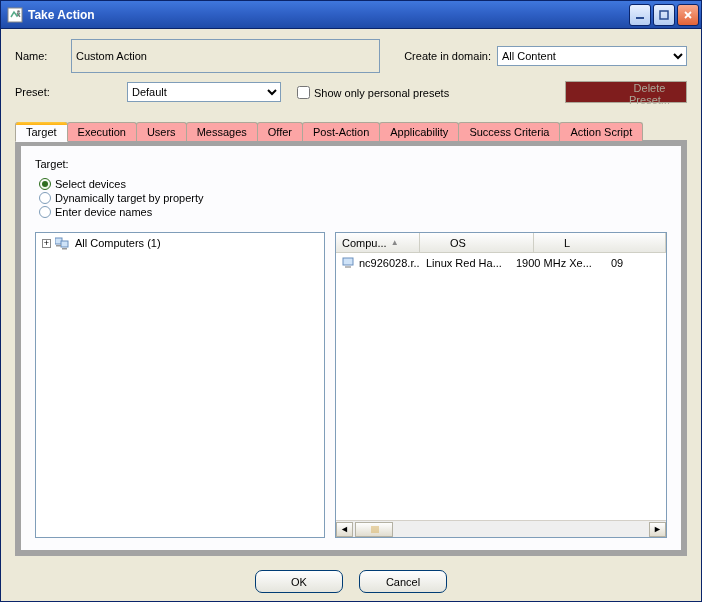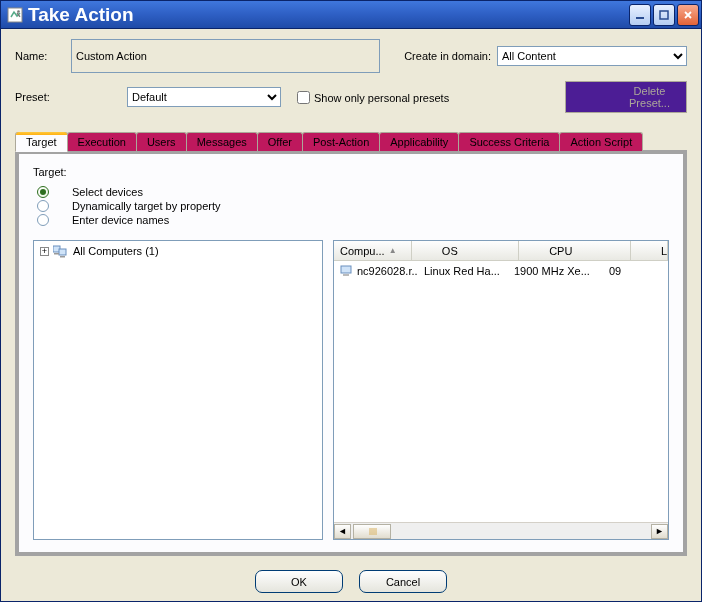--- a/index.html
+++ b/index.html
@@ -23,21 +23,21 @@
   height: 28px;
   background: linear-gradient(to bottom, #3f77dd 0%, #2e5fc4 50%, #1f4ba8 100%);
   border-bottom: 1px solid #0a246a;
   display: flex;
   align-items: center;
   padding: 0 2px 0 6px;
   color: #fff;
 }
 .titlebar .title-text {
   flex: 1;
-  font-size: 19px;
+  font-size: 12px;
   font-weight: bold;
   display: flex;
   align-items: center;
   gap: 5px;
 }
 .titlebar .icon-app {
   width: 16px; height: 16px;
 }
 .winbtns { display: flex; gap: 2px; }
 .winbtn {
@@ -79,39 +79,39 @@
   width: 154px;
   height: 20px;
   border: 1px solid #7f9db9;
   background: #fff;
   font: inherit;
   margin-left: 56px;
 }
 .checkbox-wrap { display: flex; align-items: flex-end; gap: 4px; margin-left: 10px; }
 .delete-btn {
   width: 122px;
-  height: 32px;
+  height: 22px;
   border: 1px solid #aca899;
-  background: #4c1d95;
+  background: #7f1d1d;
   color: #aca899;
   font: inherit;
   margin-left: auto;
   padding-left: 47px;
 }
 .tabbar {
   display: flex;
   margin-top: 10px;
   position: relative;
   top: 1px;
 }
 .tab {
   padding: 3px 10px 3px 10px;
   border: 1px solid #aca899;
   border-bottom: none;
-  background: #be185d;
+  background: #fca5a5;
   margin-right: 0px;
   border-top-left-radius: 3px;
   border-top-right-radius: 3px;
   cursor: pointer;
   position: relative;
 }
 .tab.active {
   background: #fcfcfe;
   border-bottom: 1px solid #fcfcfe;
   margin-bottom: -1px;
@@ -125,29 +125,29 @@
   background: linear-gradient(to bottom, #ffc83c, #ffb113);
   border-top-left-radius: 3px;
   border-top-right-radius: 3px;
 }
 .tab:not(.active) {
   border-left: 1px solid #aca899;
   margin-left: -1px;
 }
 .tabpanel {
   flex: 1;
-  border: 4px solid #a3a3a3;
+  border: 6px solid #a3a3a3;
   background: #fcfcfe;
   padding: 12px 14px 12px 14px;
   display: flex;
   flex-direction: column;
 }
 .target-heading { margin-bottom: 6px; }
 .radios { margin-left: 4px; margin-bottom: 12px; }
-.radio-row { display: flex; align-items: center; gap: 23px; margin: 2px 0; }
+.radio-row { display: flex; align-items: center; gap: 4px; margin: 2px 0; }
 .radio-dot {
   width: 12px; height: 12px; border: 1px solid #2e6e1f; border-radius: 50%;
   display: inline-flex; align-items: center; justify-content: center;
   background: radial-gradient(circle at 30% 30%, #fff, #e8f4e0);
 }
 .radio-dot.sel::after { content:""; width:6px; height:6px; background:#2e6e1f; border-radius:50%;}
 .radio-dot.unsel { border-color:#7f9db9; background:#fff; }
 .panes {
   flex: 1;
   display: flex;
@@ -333,21 +333,20 @@
           </div>
         </div>
 
         <div class="listpane">
           <div class="list-header">
             <div class="col c1">
               <span>Compu...</span>
               <span class="sort-arrow">▲</span>
             </div>
             <div class="col c2">OS</div>
-            <div class="col c3">CPU</div>
             <div class="col c4">L</div>
           </div>
           <div class="list-body">
             <div class="list-row">
               <div class="col c1" style="display:flex;gap:3px;">
                 <span>
                   <svg width="14" height="12" viewBox="0 0 14 12">
                     <rect x="1" y="1" width="10" height="7" fill="#cfe3f8" stroke="#6a8fbd"></rect>
                     <rect x="3" y="9" width="6" height="2" fill="#bbb"></rect>
                   </svg>

